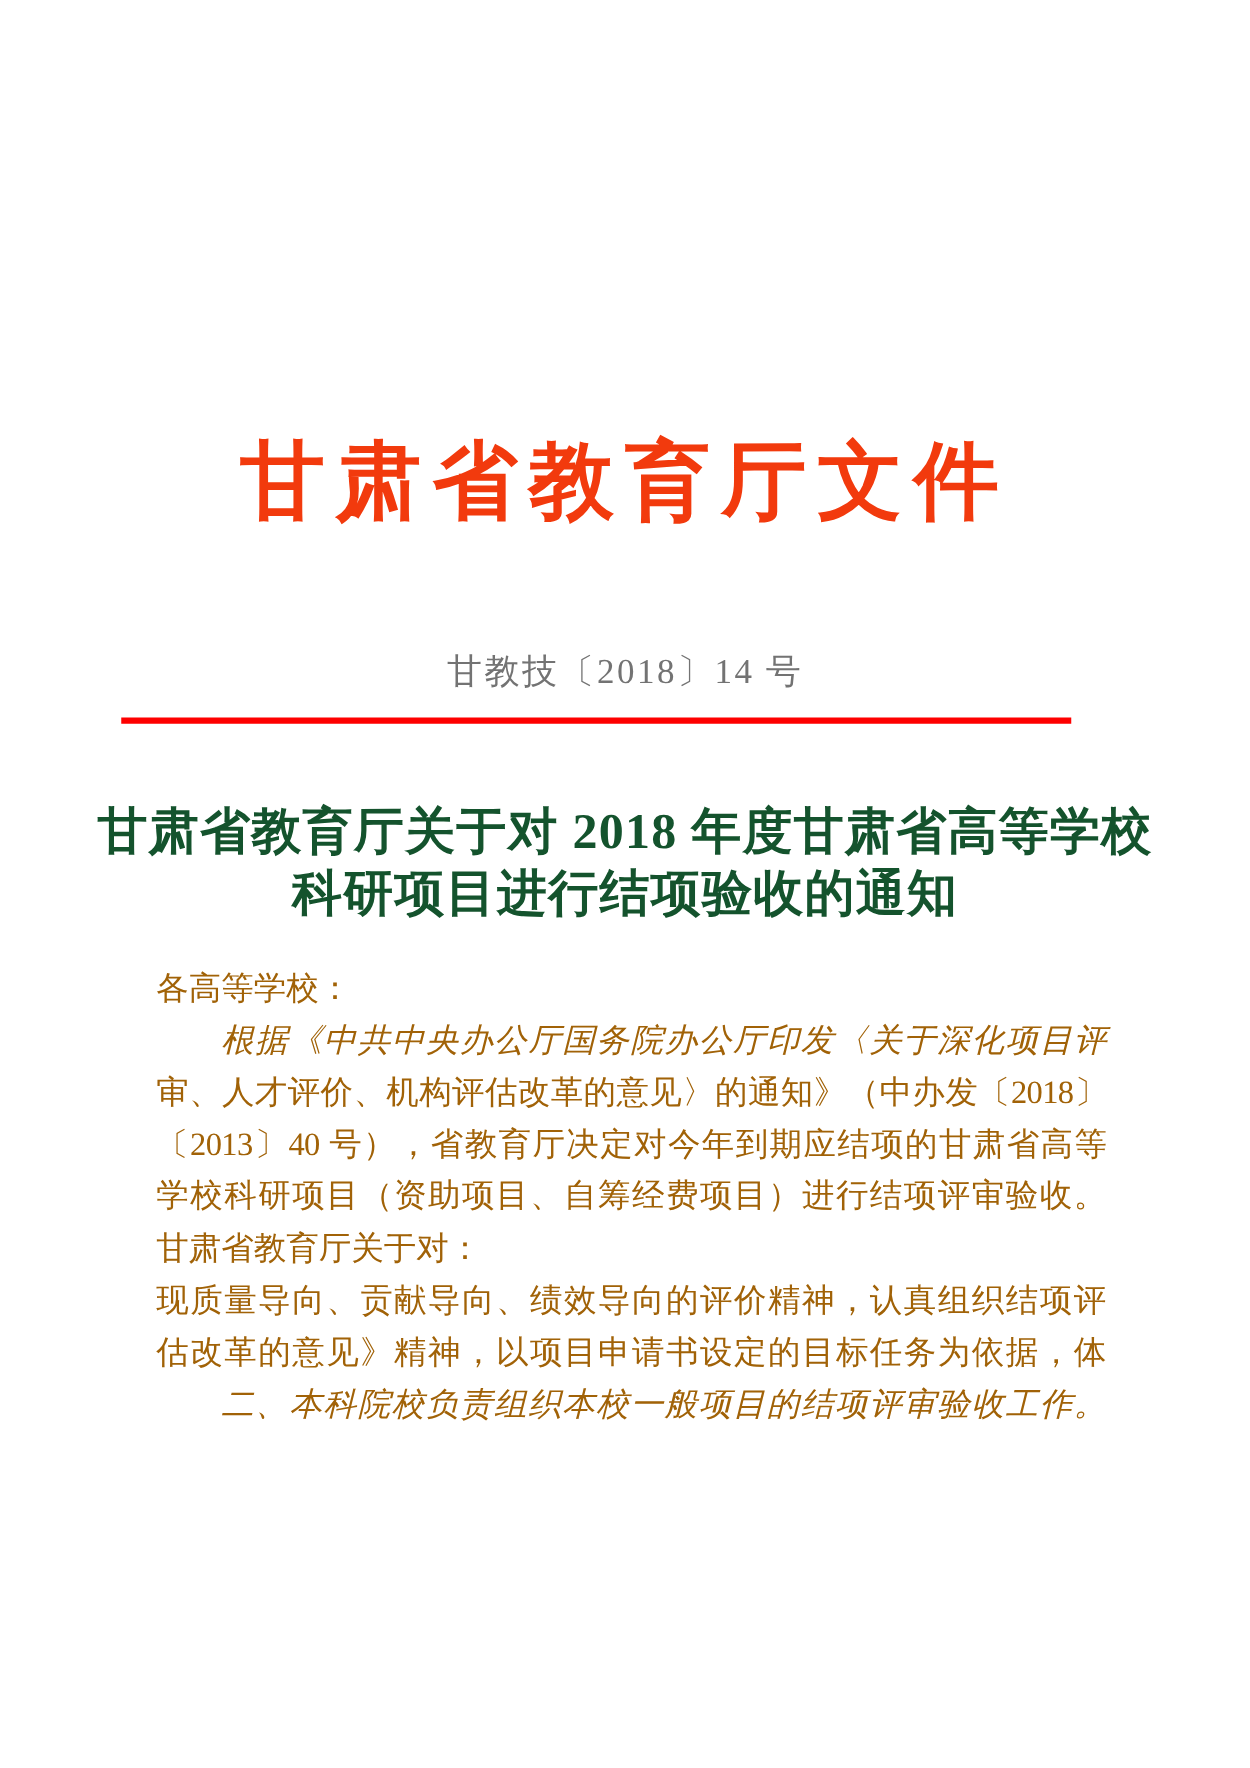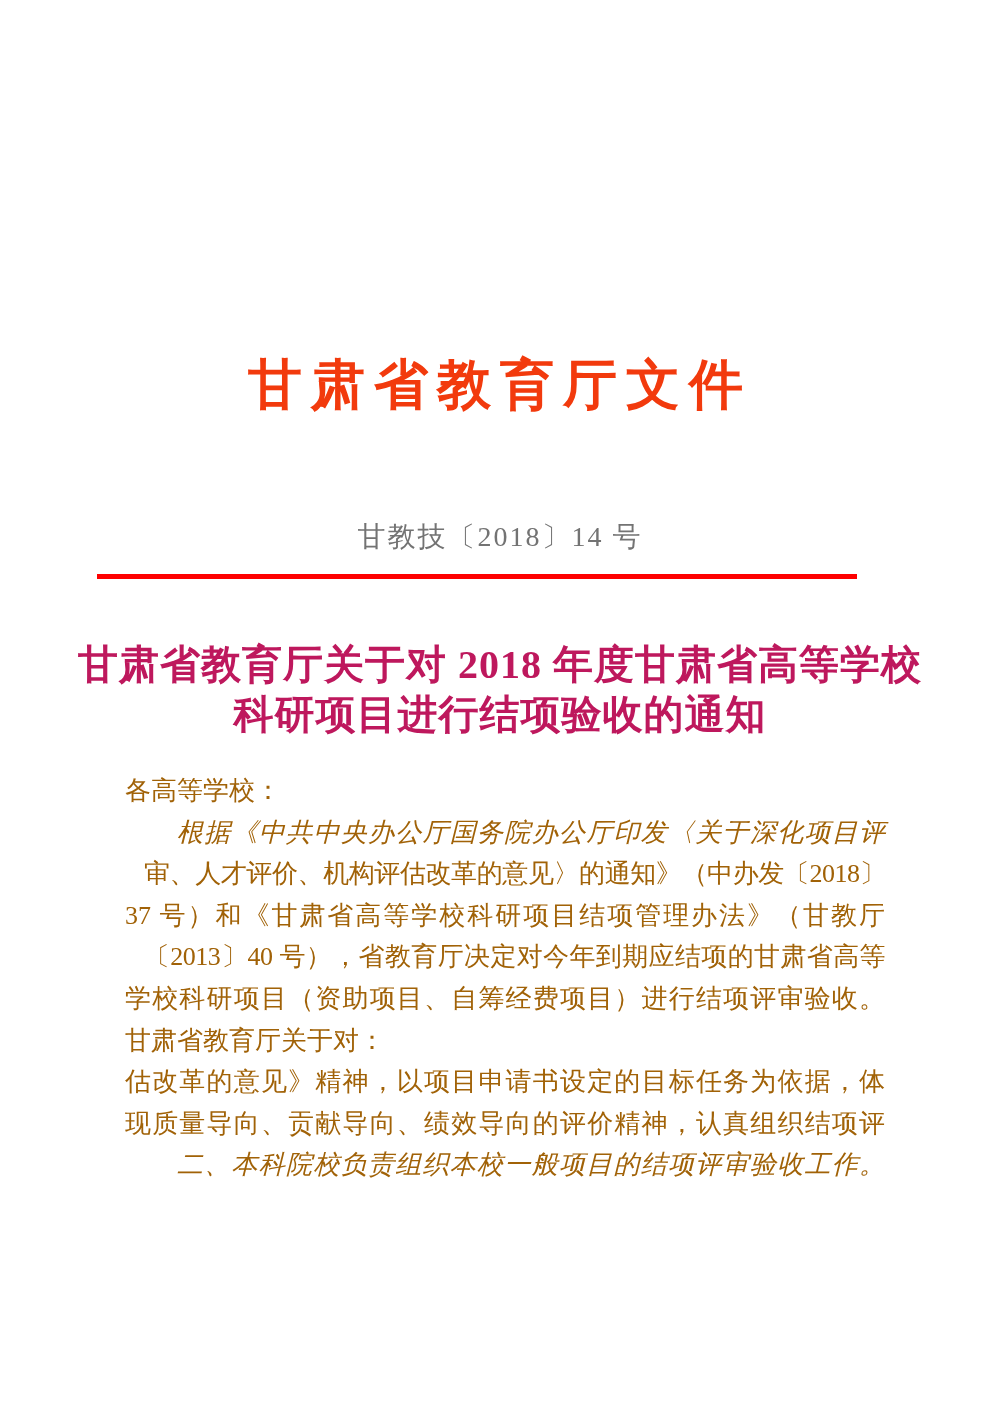--- a/index.html
+++ b/index.html
@@ -17,21 +17,21 @@
   }
   
   .agency-title {
     position: absolute;
     top: 326px;
     left: 0;
     width: 100%;
     height: 118px;
     line-height: 118px;
     text-align: center;
-    font-size: 54px;
+    font-size: 68px;
     font-weight: bold;
     letter-spacing: 9px;
     color: #f23a0d;
     white-space: nowrap;
   }
   
   .doc-number {
     position: absolute;
     top: 518px;
     left: 0;
@@ -56,42 +56,42 @@
     position: absolute;
     top: 640px;
     left: 0;
     width: 100%;
     margin: 0;
     text-align: center;
     font-size: 40px;
     line-height: 50px;
     font-weight: bold;
     letter-spacing: 1px;
-    color: #be185d;
+    color: #14532d;
   }
   
   .body-text {
     position: absolute;
     top: 770px;
     left: 125px;
     width: 760px;
     font-size: 26px;
     line-height: 41.6px;
     color: #a16207;
   }
   .line {
     min-height: 41.6px;
     white-space: normal;
   }
   .indent { text-indent: 52px; font-style: italic; }
   .fill {
     text-align: justify;
     text-align-last: justify;
   }
-  .tight { letter-spacing: -0.5px; margin-left: 19px; }
+  .tight { letter-spacing: -0.5px; }
 </style>
 </head>
 <body>
 
 <div class="page">
 
   <div class="agency-title">甘肃省教育厅文件</div>
 
   <div class="doc-number">甘教技〔2018〕14 号</div>
 
@@ -99,22 +99,21 @@
 
   <h1 class="doc-title">
     <div>甘肃省教育厅关于对 2018 年度甘肃省高等学校</div>
     <div>科研项目进行结项验收的通知</div>
   </h1>
 
   <div class="body-text">
     <div class="line">各高等学校：</div>
     <div class="line indent fill">根据《中共中央办公厅国务院办公厅印发〈关于深化项目评</div>
     <div class="line fill tight">审、人才评价、机构评估改革的意见〉的通知》（中办发〔2018〕</div>
-    <div class="line fill">37 号）和《甘肃省高等学校科研项目结项管理办法》（甘教厅</div>
     <div class="line fill tight">〔2013〕40 号），省教育厅决定对今年到期应结项的甘肃省高等</div>
     <div class="line fill">学校科研项目（资助项目、自筹经费项目）进行结项评审验收。</div>
     <div class="line">甘肃省教育厅关于对：</div>
+    <div class="line fill">现质量导向、贡献导向、绩效导向的评价精神，认真组织结项评</div>
     <div class="line fill">估改革的意见》精神，以项目申请书设定的目标任务为依据，体</div>
-    <div class="line fill">现质量导向、贡献导向、绩效导向的评价精神，认真组织结项评</div>
     <div class="line indent fill">二、本科院校负责组织本校一般项目的结项评审验收工作。</div>
   </div>
 
 </div>
 
 </body></html>

